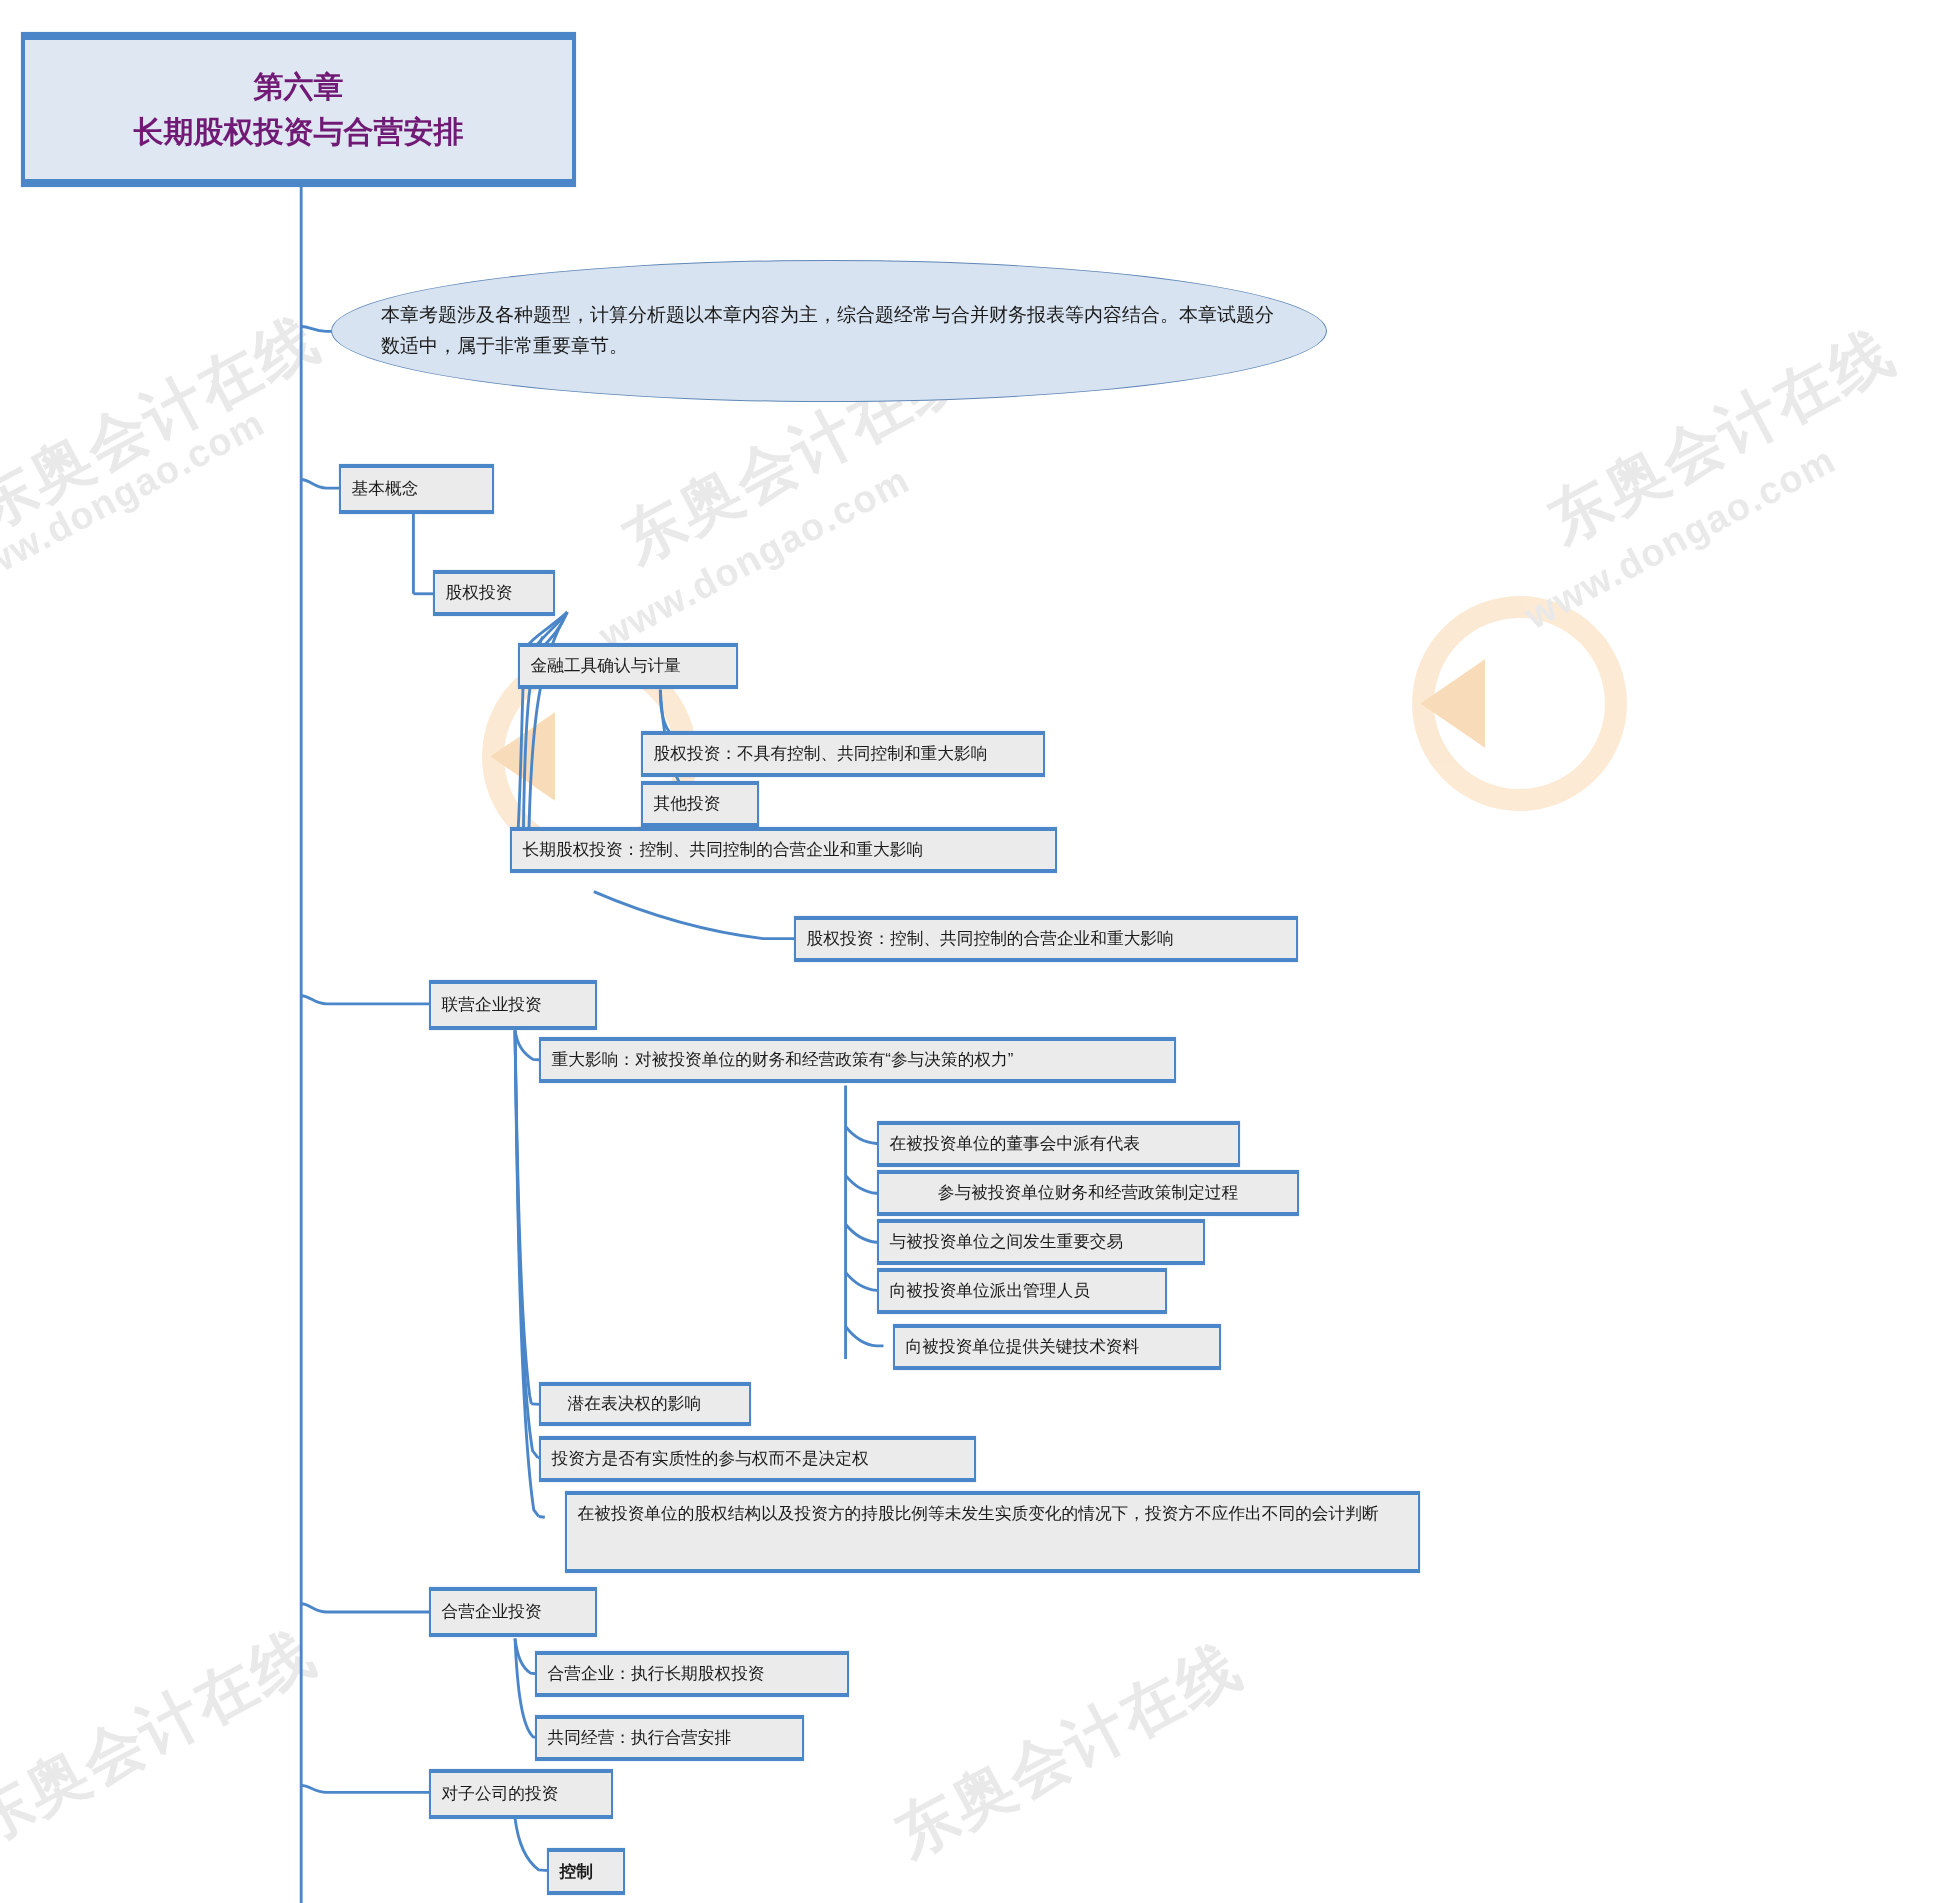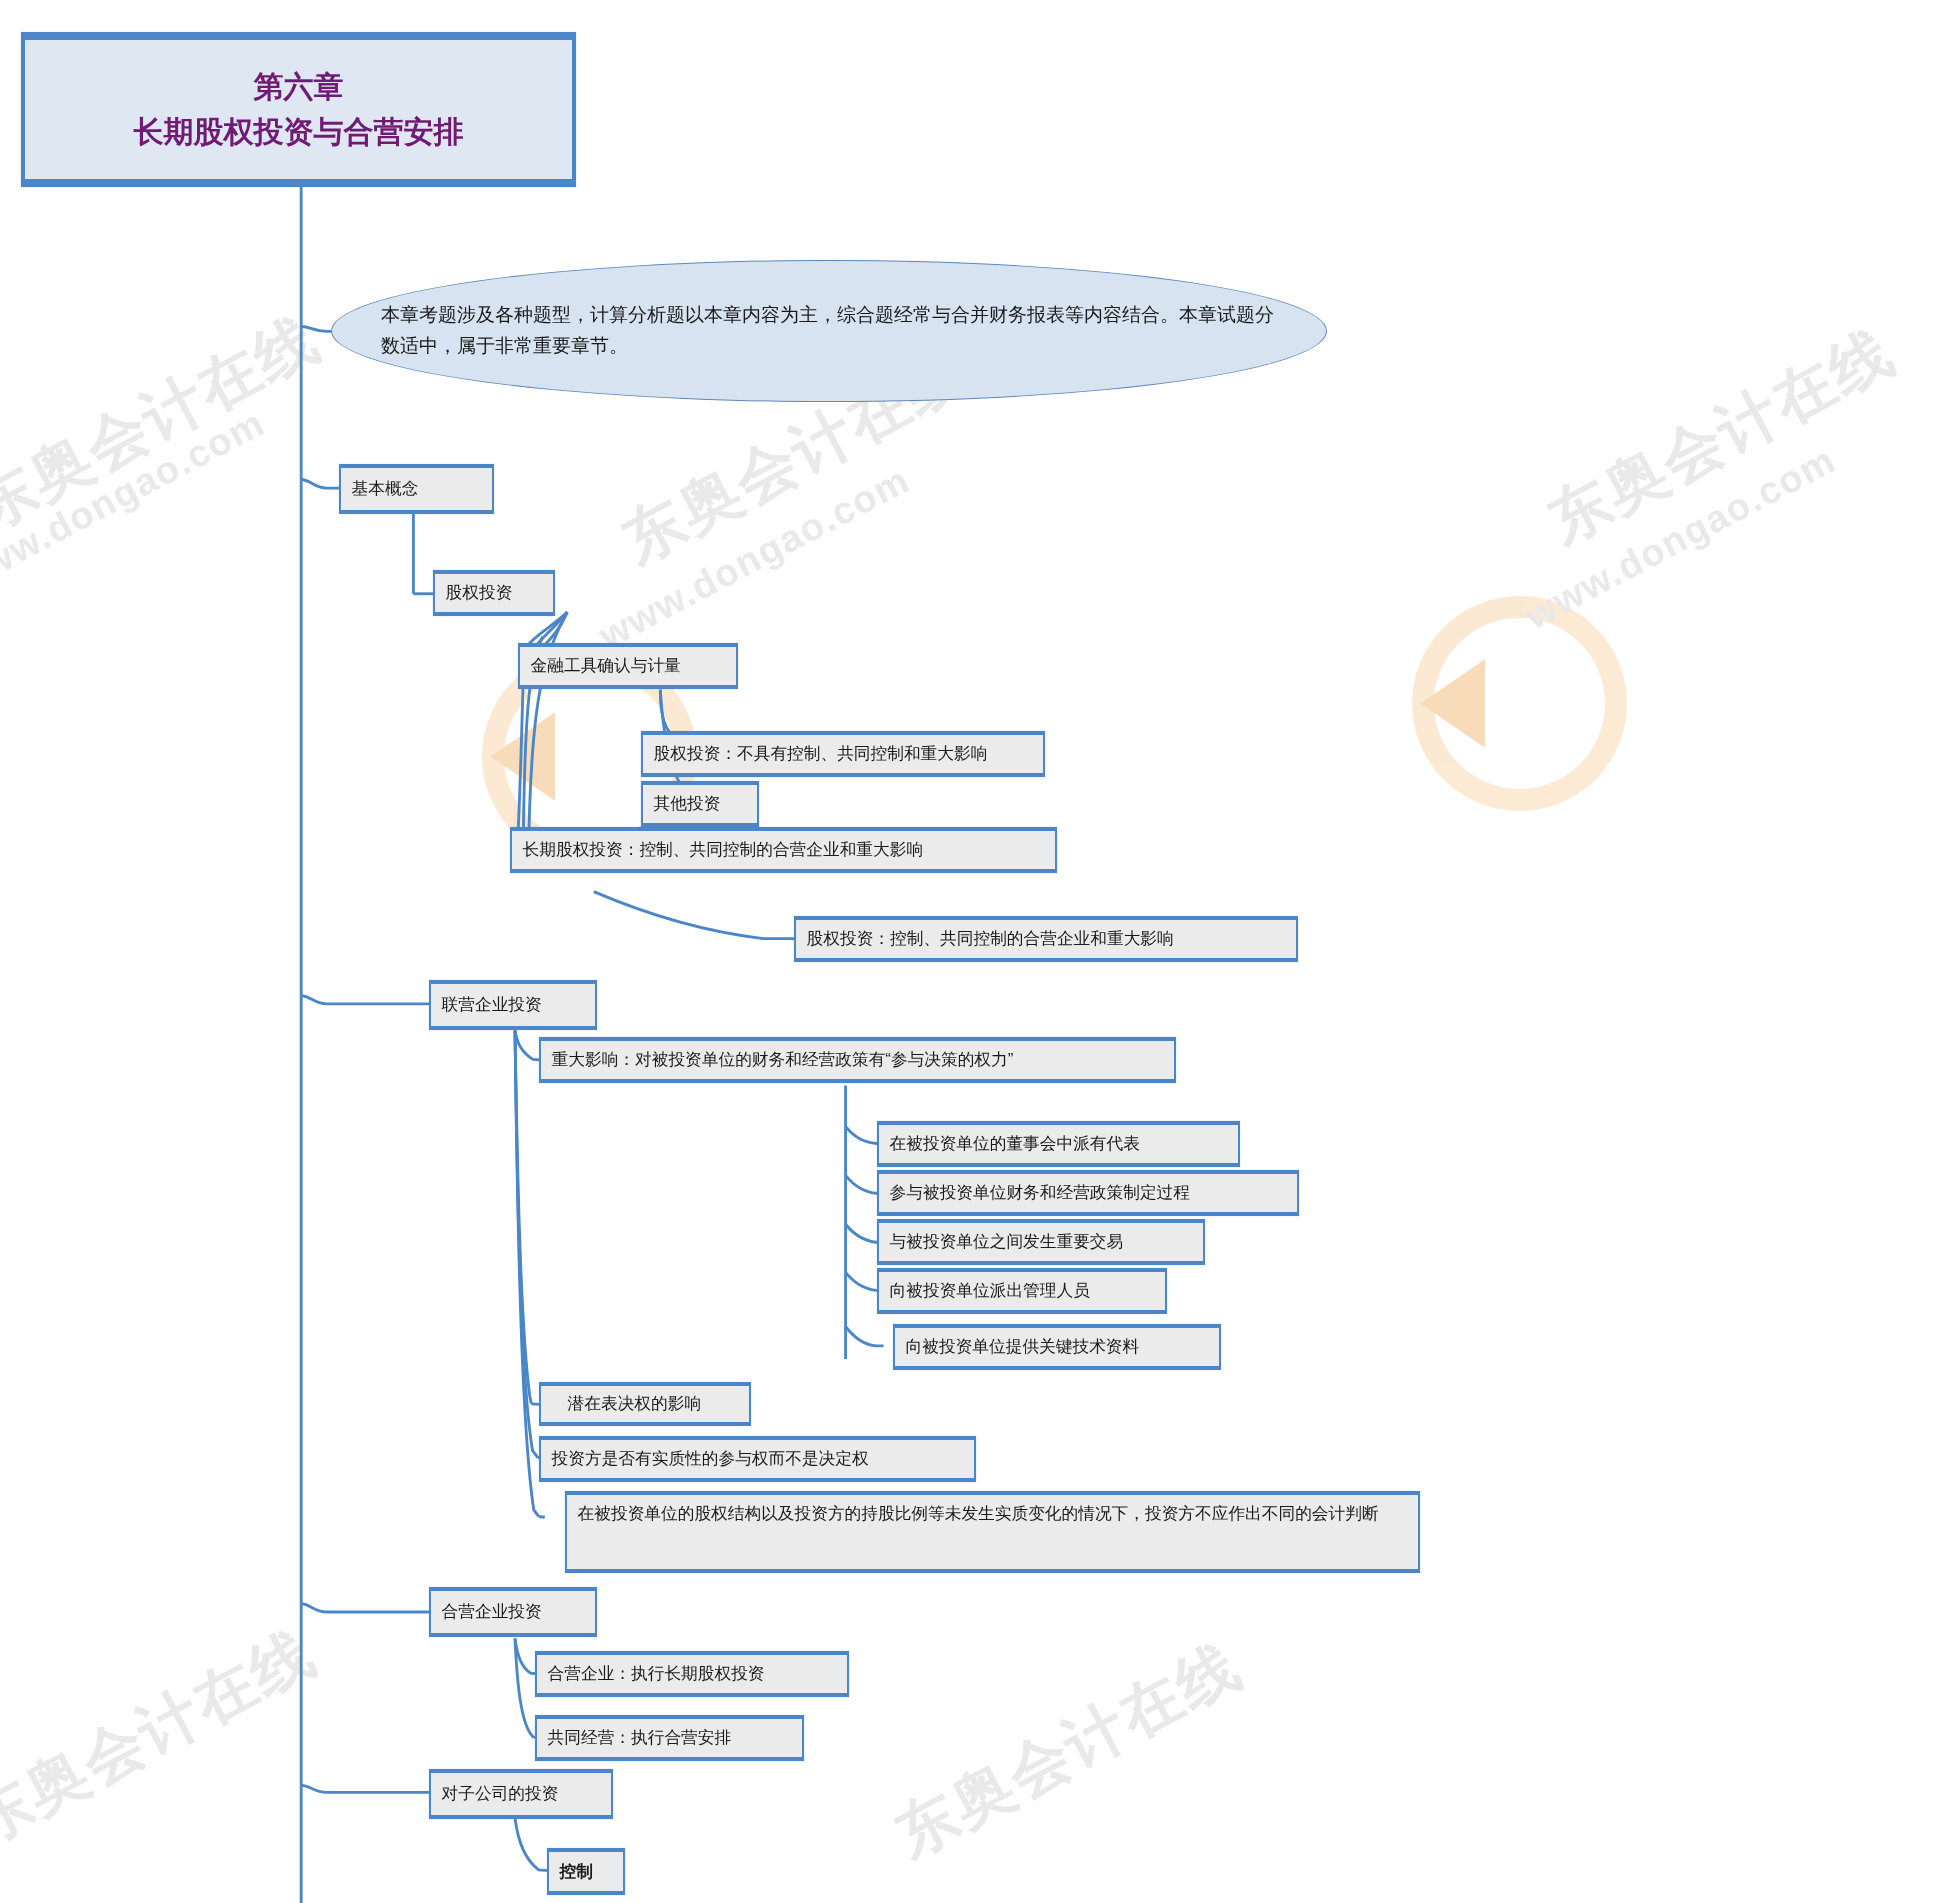--- a/index.html
+++ b/index.html
@@ -220,21 +220,21 @@
   </div>
 
   <div class="node" style="left:539px;top:1037px;width:637px;height:46px;">
     <div class="txt">重大影响：对被投资单位的财务和经营政策有“参与决策的权力”</div>
   </div>
 
   <div class="node" style="left:877px;top:1121px;width:363px;height:46px;align-items:center;">
     <div class="txt">在被投资单位的董事会中派有代表</div>
   </div>
 
-  <div class="node" style="left:877px;top:1170px;width:422px;height:46px;">
+  <div class="node" style="left:877px;top:1170px;width:422px;height:46px;text-align:center;">
     <div class="txt">参与被投资单位财务和经营政策制定过程</div>
   </div>
 
   <div class="node" style="left:877px;top:1219px;width:328px;height:46px;">
     <div class="txt">与被投资单位之间发生重要交易</div>
   </div>
 
   <div class="node" style="left:877px;top:1268px;width:290px;height:46px;">
     <div class="txt">向被投资单位派出管理人员</div>
   </div>

